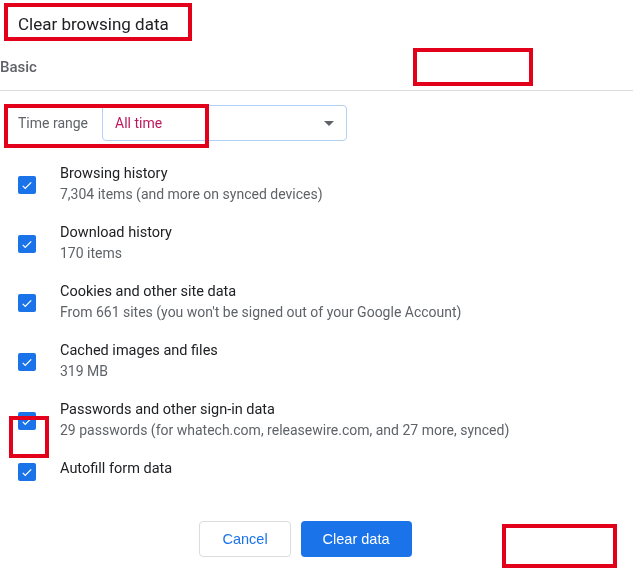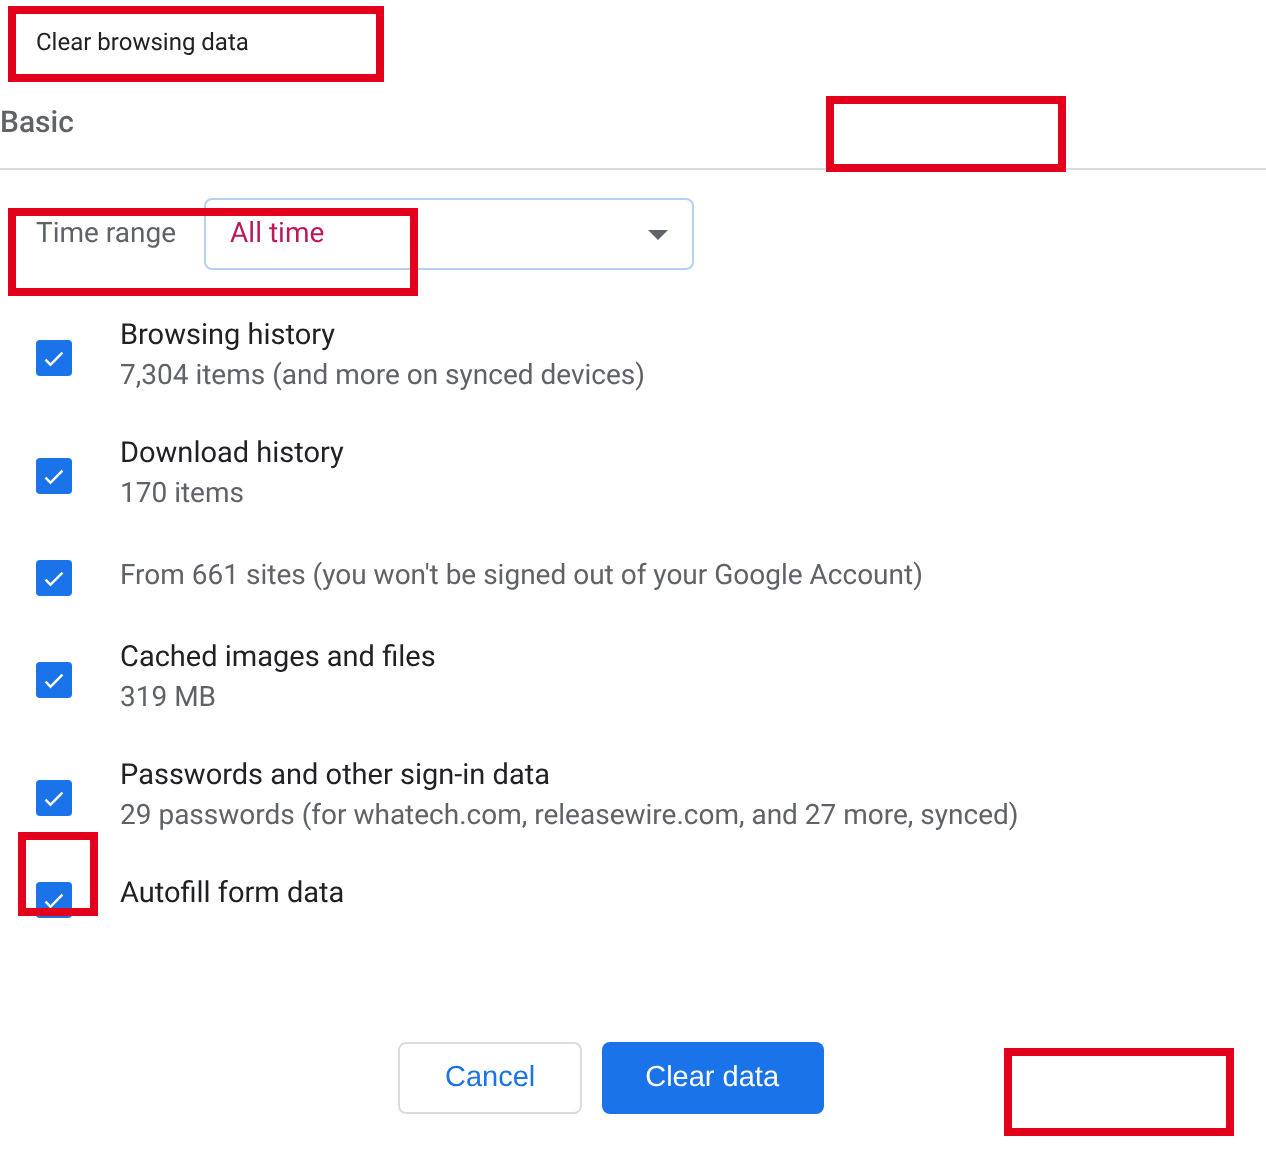--- a/index.html
+++ b/index.html
@@ -6,21 +6,21 @@
   body {
     font-family: Roboto, Arial, sans-serif;
     font-size: 14px;
     color: #202124;
     width: 633px;
     height: 575px;
     background: #fff;
     position: relative;
   }
   .dialog-title {
-    font-size: 12px;
+    font-size: 17px;
     color: #202124;
     padding: 14px 18px 10px 18px;
     font-weight: 400;
   }
   .tabs {
     display: flex;
     border-bottom: 1px solid #dadce0;
     position: relative;
   }
   .tab {
@@ -194,20 +194,21 @@
     </div>
   </div>
 
   <div class="option-row">
     <div class="checkbox">
       <svg width="14" height="14" viewBox="0 0 24 24">
           <path fill="#fff" d="M9 16.2l-3.5-3.5L4 14.2 9 19.2 20 8.2l-1.5-1.5z"></path>
         </svg>
     </div>
     <div class="option-text">
+      <div class="option-title">Cookies and other site data</div>
       <div class="option-desc">From 661 sites (you won't be signed out of your Google Account)</div>
     </div>
   </div>
 
   <div class="option-row">
     <div class="checkbox">
       <svg width="14" height="14" viewBox="0 0 24 24">
           <path fill="#fff" d="M9 16.2l-3.5-3.5L4 14.2 9 19.2 20 8.2l-1.5-1.5z"></path>
         </svg>
     </div>

